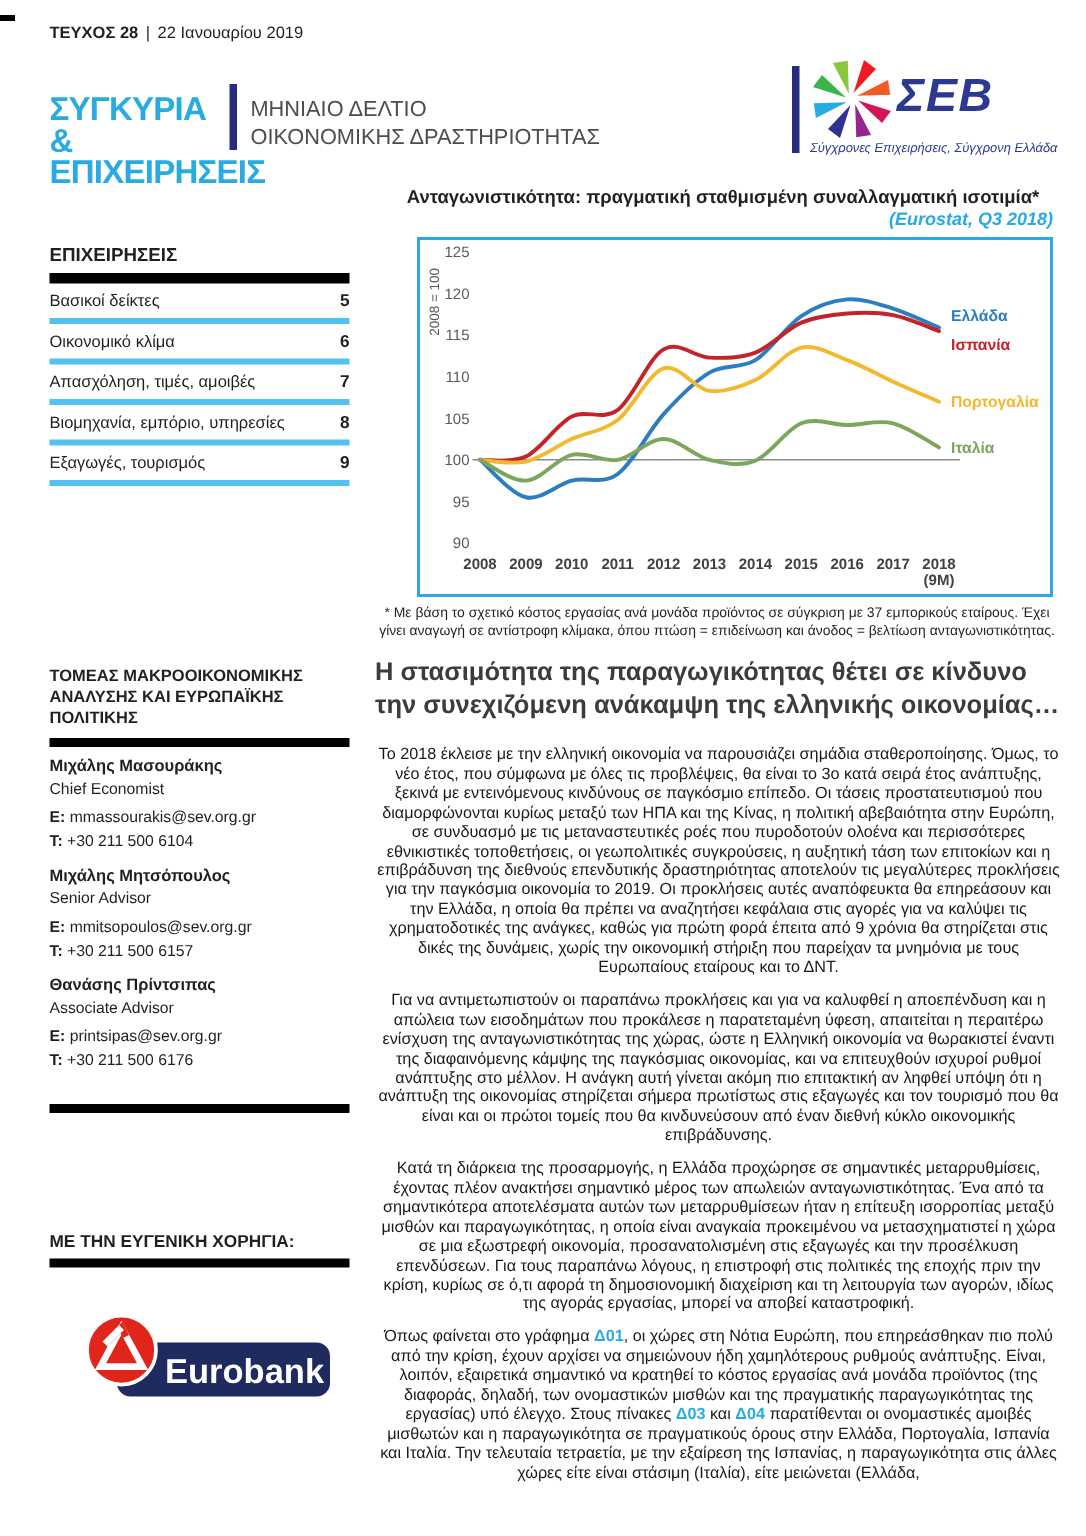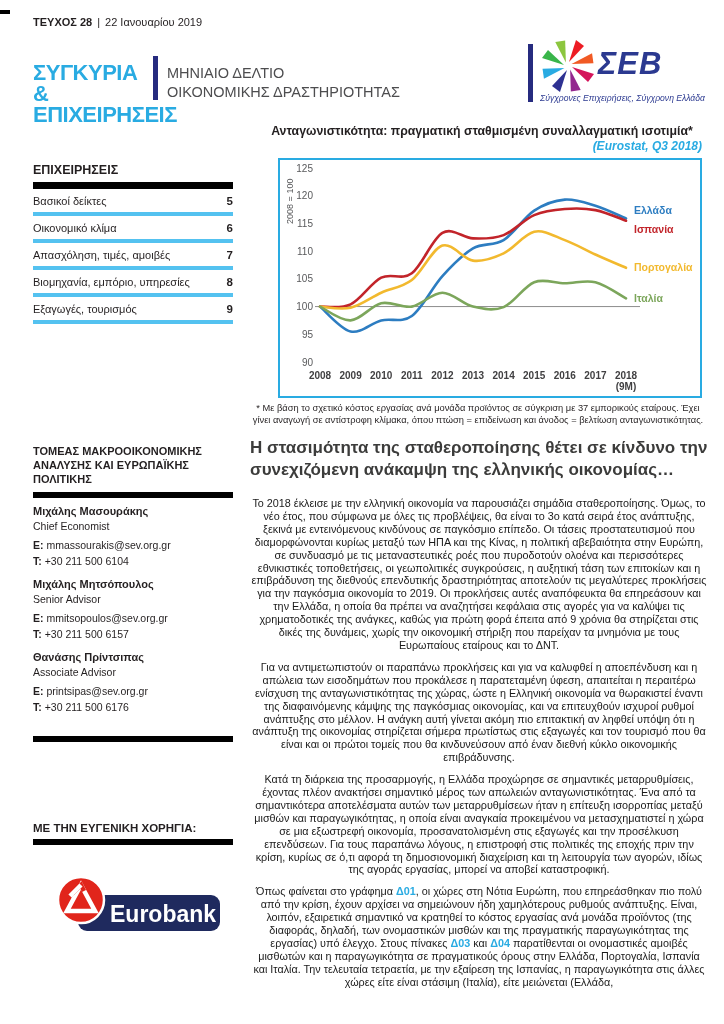--- a/index.html
+++ b/index.html
@@ -224,20 +224,20 @@
         <text x="354" y="53.93999999999997" font-size="10.5" font-weight="bold" fill="#2d7dc1">Ελλάδα</text>
         <path d="M 40 146.57142857142858 C 45.1 146.2, 60.4 149.2, 70.6 144.4 C 80.8 139.6, 91.0 122.9, 101.2 117.7 C 111.4 112.6, 121.6 120.8, 131.8 113.3 C 142.0 105.8, 152.2 78.7, 162.4 72.9 C 172.6 67.0, 182.8 78.0, 193.0 78.4 C 203.2 78.8, 213.4 78.9, 223.6 75.1 C 233.8 71.2, 244.0 59.5, 254.2 55.1 C 264.4 50.8, 274.6 49.8, 284.8 49.0 C 295.0 48.2, 305.2 48.2, 315.4 50.1 C 325.6 52.1, 340.9 58.9, 346.0 60.7" fill="none" stroke="#c2242a" stroke-width="2.6" stroke-linecap="round"></path>
         <text x="354" y="73.15714285714284" font-size="10.5" font-weight="bold" fill="#c2242a">Ισπανία</text>
         <path d="M 40 146.57142857142858 C 45.1 146.8, 60.4 150.0, 70.6 147.7 C 80.8 145.4, 91.0 137.3, 101.2 132.7 C 111.4 128.1, 121.6 127.8, 131.8 120.0 C 142.0 112.1, 152.2 88.8, 162.4 85.6 C 172.6 82.4, 182.8 99.3, 193.0 100.6 C 203.2 101.9, 213.4 98.2, 223.6 93.4 C 233.8 88.6, 244.0 74.0, 254.2 71.7 C 264.4 69.5, 274.6 76.3, 284.8 80.1 C 295.0 83.8, 305.2 89.8, 315.4 94.5 C 325.6 99.1, 340.9 105.6, 346.0 107.8" fill="none" stroke="#f2b92e" stroke-width="2.6" stroke-linecap="round"></path>
         <text x="354" y="111.27142857142856" font-size="10.5" font-weight="bold" fill="#f2b92e">Πορτογαλία</text>
         <path d="M 40 146.57142857142858 C 45.1 148.9, 60.4 161.0, 70.6 160.4 C 80.8 159.9, 91.0 145.6, 101.2 143.2 C 111.4 140.9, 121.6 148.3, 131.8 146.6 C 142.0 144.8, 152.2 132.7, 162.4 132.7 C 172.6 132.7, 182.8 144.2, 193.0 146.6 C 203.2 149.0, 213.4 151.2, 223.6 147.1 C 233.8 143.1, 244.0 126.2, 254.2 122.2 C 264.4 118.2, 274.6 123.3, 284.8 123.3 C 295.0 123.3, 305.2 119.7, 315.4 122.2 C 325.6 124.7, 340.9 135.6, 346.0 138.3" fill="none" stroke="#7ca65b" stroke-width="2.6" stroke-linecap="round"></path>
         <text x="354" y="141.75714285714284" font-size="10.5" font-weight="bold" fill="#7ca65b">Ιταλία</text>
       </svg></div>
   <div class="chart-footnote">* Με βάση το σχετικό κόστος εργασίας ανά μονάδα προϊόντος σε σύγκριση με 37 εμπορικούς εταίρους. Έχει γίνει αναγωγή σε αντίστροφη κλίμακα, όπου πτώση = επιδείνωση και άνοδος = βελτίωση ανταγωνιστικότητας.</div>
 
-  <div class="main-heading">Η στασιμότητα της σταθεροποίησης θέτει σε κίνδυνο την συνεχιζόμενη ανάκαμψη της ελληνικής οικονομίας…</div>
+  <div class="main-heading">Η στασιμότητα της παραγωγικότητας θέτει σε κίνδυνο την συνεχιζόμενη ανάκαμψη της ελληνικής οικονομίας…</div>
   <div class="main-text">
     <p>Το 2018 έκλεισε με την ελληνική οικονομία να παρουσιάζει σημάδια σταθεροποίησης. Όμως, το νέο έτος, που σύμφωνα με όλες τις προβλέψεις, θα είναι το 3ο κατά σειρά έτος ανάπτυξης, ξεκινά με εντεινόμενους κινδύνους σε παγκόσμιο επίπεδο. Οι τάσεις προστατευτισμού που διαμορφώνονται κυρίως μεταξύ των ΗΠΑ και της Κίνας, η πολιτική αβεβαιότητα στην Ευρώπη, σε συνδυασμό με τις μεταναστευτικές ροές που πυροδοτούν ολοένα και περισσότερες εθνικιστικές τοποθετήσεις, οι γεωπολιτικές συγκρούσεις, η αυξητική τάση των επιτοκίων και η επιβράδυνση της διεθνούς επενδυτικής δραστηριότητας αποτελούν τις μεγαλύτερες προκλήσεις για την παγκόσμια οικονομία το 2019. Οι προκλήσεις αυτές αναπόφευκτα θα επηρεάσουν και την Ελλάδα, η οποία θα πρέπει να αναζητήσει κεφάλαια στις αγορές για να καλύψει τις χρηματοδοτικές της ανάγκες, καθώς για πρώτη φορά έπειτα από 9 χρόνια θα στηρίζεται στις δικές της δυνάμεις, χωρίς την οικονομική στήριξη που παρείχαν τα μνημόνια με τους Ευρωπαίους εταίρους και το ΔΝΤ.</p>
     <p>Για να αντιμετωπιστούν οι παραπάνω προκλήσεις και για να καλυφθεί η αποεπένδυση και η απώλεια των εισοδημάτων που προκάλεσε η παρατεταμένη ύφεση, απαιτείται η περαιτέρω ενίσχυση της ανταγωνιστικότητας της χώρας, ώστε η Ελληνική οικονομία να θωρακιστεί έναντι της διαφαινόμενης κάμψης της παγκόσμιας οικονομίας, και να επιτευχθούν ισχυροί ρυθμοί ανάπτυξης στο μέλλον. Η ανάγκη αυτή γίνεται ακόμη πιο επιτακτική αν ληφθεί υπόψη ότι η ανάπτυξη της οικονομίας στηρίζεται σήμερα πρωτίστως στις εξαγωγές και τον τουρισμό που θα είναι και οι πρώτοι τομείς που θα κινδυνεύσουν από έναν διεθνή κύκλο οικονομικής επιβράδυνσης.</p>
     <p>Κατά τη διάρκεια της προσαρμογής, η Ελλάδα προχώρησε σε σημαντικές μεταρρυθμίσεις, έχοντας πλέον ανακτήσει σημαντικό μέρος των απωλειών ανταγωνιστικότητας. Ένα από τα σημαντικότερα αποτελέσματα αυτών των μεταρρυθμίσεων ήταν η επίτευξη ισορροπίας μεταξύ μισθών και παραγωγικότητας, η οποία είναι αναγκαία προκειμένου να μετασχηματιστεί η χώρα σε μια εξωστρεφή οικονομία, προσανατολισμένη στις εξαγωγές και την προσέλκυση επενδύσεων. Για τους παραπάνω λόγους, η επιστροφή στις πολιτικές της εποχής πριν την κρίση, κυρίως σε ό,τι αφορά τη δημοσιονομική διαχείριση και τη λειτουργία των αγορών, ιδίως της αγοράς εργασίας, μπορεί να αποβεί καταστροφική.</p>
     <p><span>Όπως φαίνεται στο γράφημα </span><span class="ref">Δ01</span><span>, οι χώρες στη Νότια Ευρώπη, που επηρεάσθηκαν πιο πολύ από την κρίση, έχουν αρχίσει να σημειώνουν ήδη χαμηλότερους ρυθμούς ανάπτυξης. Είναι, λοιπόν, εξαιρετικά σημαντικό να κρατηθεί το κόστος εργασίας ανά μονάδα προϊόντος (της διαφοράς, δηλαδή, των ονομαστικών μισθών και της πραγματικής παραγωγικότητας της εργασίας) υπό έλεγχο. Στους πίνακες </span><span class="ref">Δ03</span><span> και </span><span class="ref">Δ04</span><span> παρατίθενται οι ονομαστικές αμοιβές μισθωτών και η παραγωγικότητα σε πραγματικούς όρους στην Ελλάδα, Πορτογαλία, Ισπανία και Ιταλία. Την τελευταία τετραετία, με την εξαίρεση της Ισπανίας, η παραγωγικότητα στις άλλες χώρες είτε είναι στάσιμη (Ιταλία), είτε μειώνεται (Ελλάδα,</span></p>
   </div>
 </div>
 
 </body></html>

